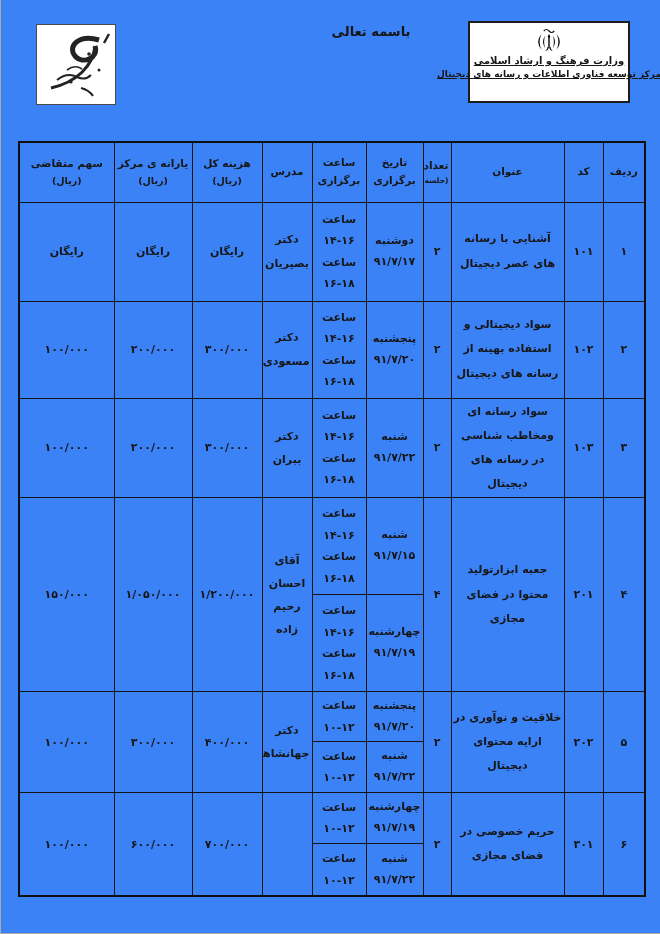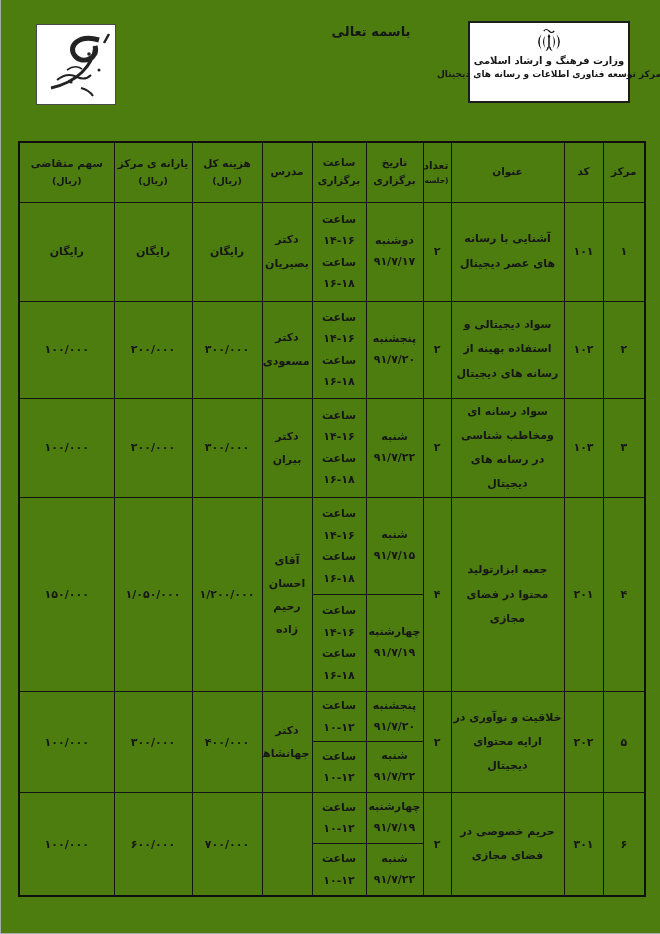--- a/index.html
+++ b/index.html
@@ -1,17 +1,17 @@
 <!DOCTYPE html>
 <html lang="fa"><head>
 <meta charset="utf-8">
 <style>
   html,body{margin:0;padding:0;background:#fff;}
   .page{
-    position:relative;width:660px;height:934px;background:#4d7c0f;overflow:hidden;
+    position:relative;width:660px;height:934px;background:#3b82f6;overflow:hidden;
     font-family:"DejaVu Sans",sans-serif;color:#161616;
     border-left:1px solid #a9a9a9;border-bottom:1px solid #a9a9a9;box-sizing:border-box;
   }
   
   .logo-box{
     position:absolute;left:35px;top:24px;width:80px;height:81px;
     border:1px solid #4a4a4a;box-sizing:border-box;
     display:flex;align-items:center;justify-content:center;background:#fff;
   }
   .besmele{
@@ -19,21 +19,21 @@
     font-size:13px;font-weight:bold;direction:rtl;
   }
   .doc-title{
     position:absolute;top:64px;left:175px;width:310px;text-align:center;
     font-size:16px;font-weight:bold;direction:rtl;
   }
   .ministry-box{
     position:absolute;left:467px;top:21px;width:162px;height:82px;
     border:2px solid #1d1d1d;box-sizing:border-box;background:#fff;
     display:flex;flex-direction:column;align-items:center;justify-content:flex-start;
-    padding-top:4px;direction:rtl;
+    padding-top:4px;direction:rtl;text-decoration:underline;
   }
   .ministry-box .emblem{width:30px;height:26px;flex:0 0 auto;}
   .ministry-line1{font-size:10px;font-weight:bold;margin-top:2px;white-space:nowrap;}
   .ministry-line2{font-size:9px;font-weight:bold;margin-top:3px;white-space:nowrap;}
   
   table.workshops{
     position:absolute;left:17px;top:141px;width:626px;
     border-collapse:collapse;table-layout:fixed;direction:rtl;
     font-size:11px;font-weight:bold;color:#161616;
   }
@@ -113,21 +113,21 @@
         <col style="width:54px">
         <col style="width:50px">
         <col style="width:70px">
       <col style="width:78px">
         <col style="width:95px">
     </colgroup>
 
     <tbody>
         <tr class="rh-header">
       <th>
-            <div>مرکز</div>
+            <div>ردیف</div>
           </th>
       <th>
             <div>کد</div>
           </th>
       <th>
             <div>عنوان</div>
           </th>
       <th>
             <div>تعداد</div>
             <div class="small-paren">(جلسه)</div>

